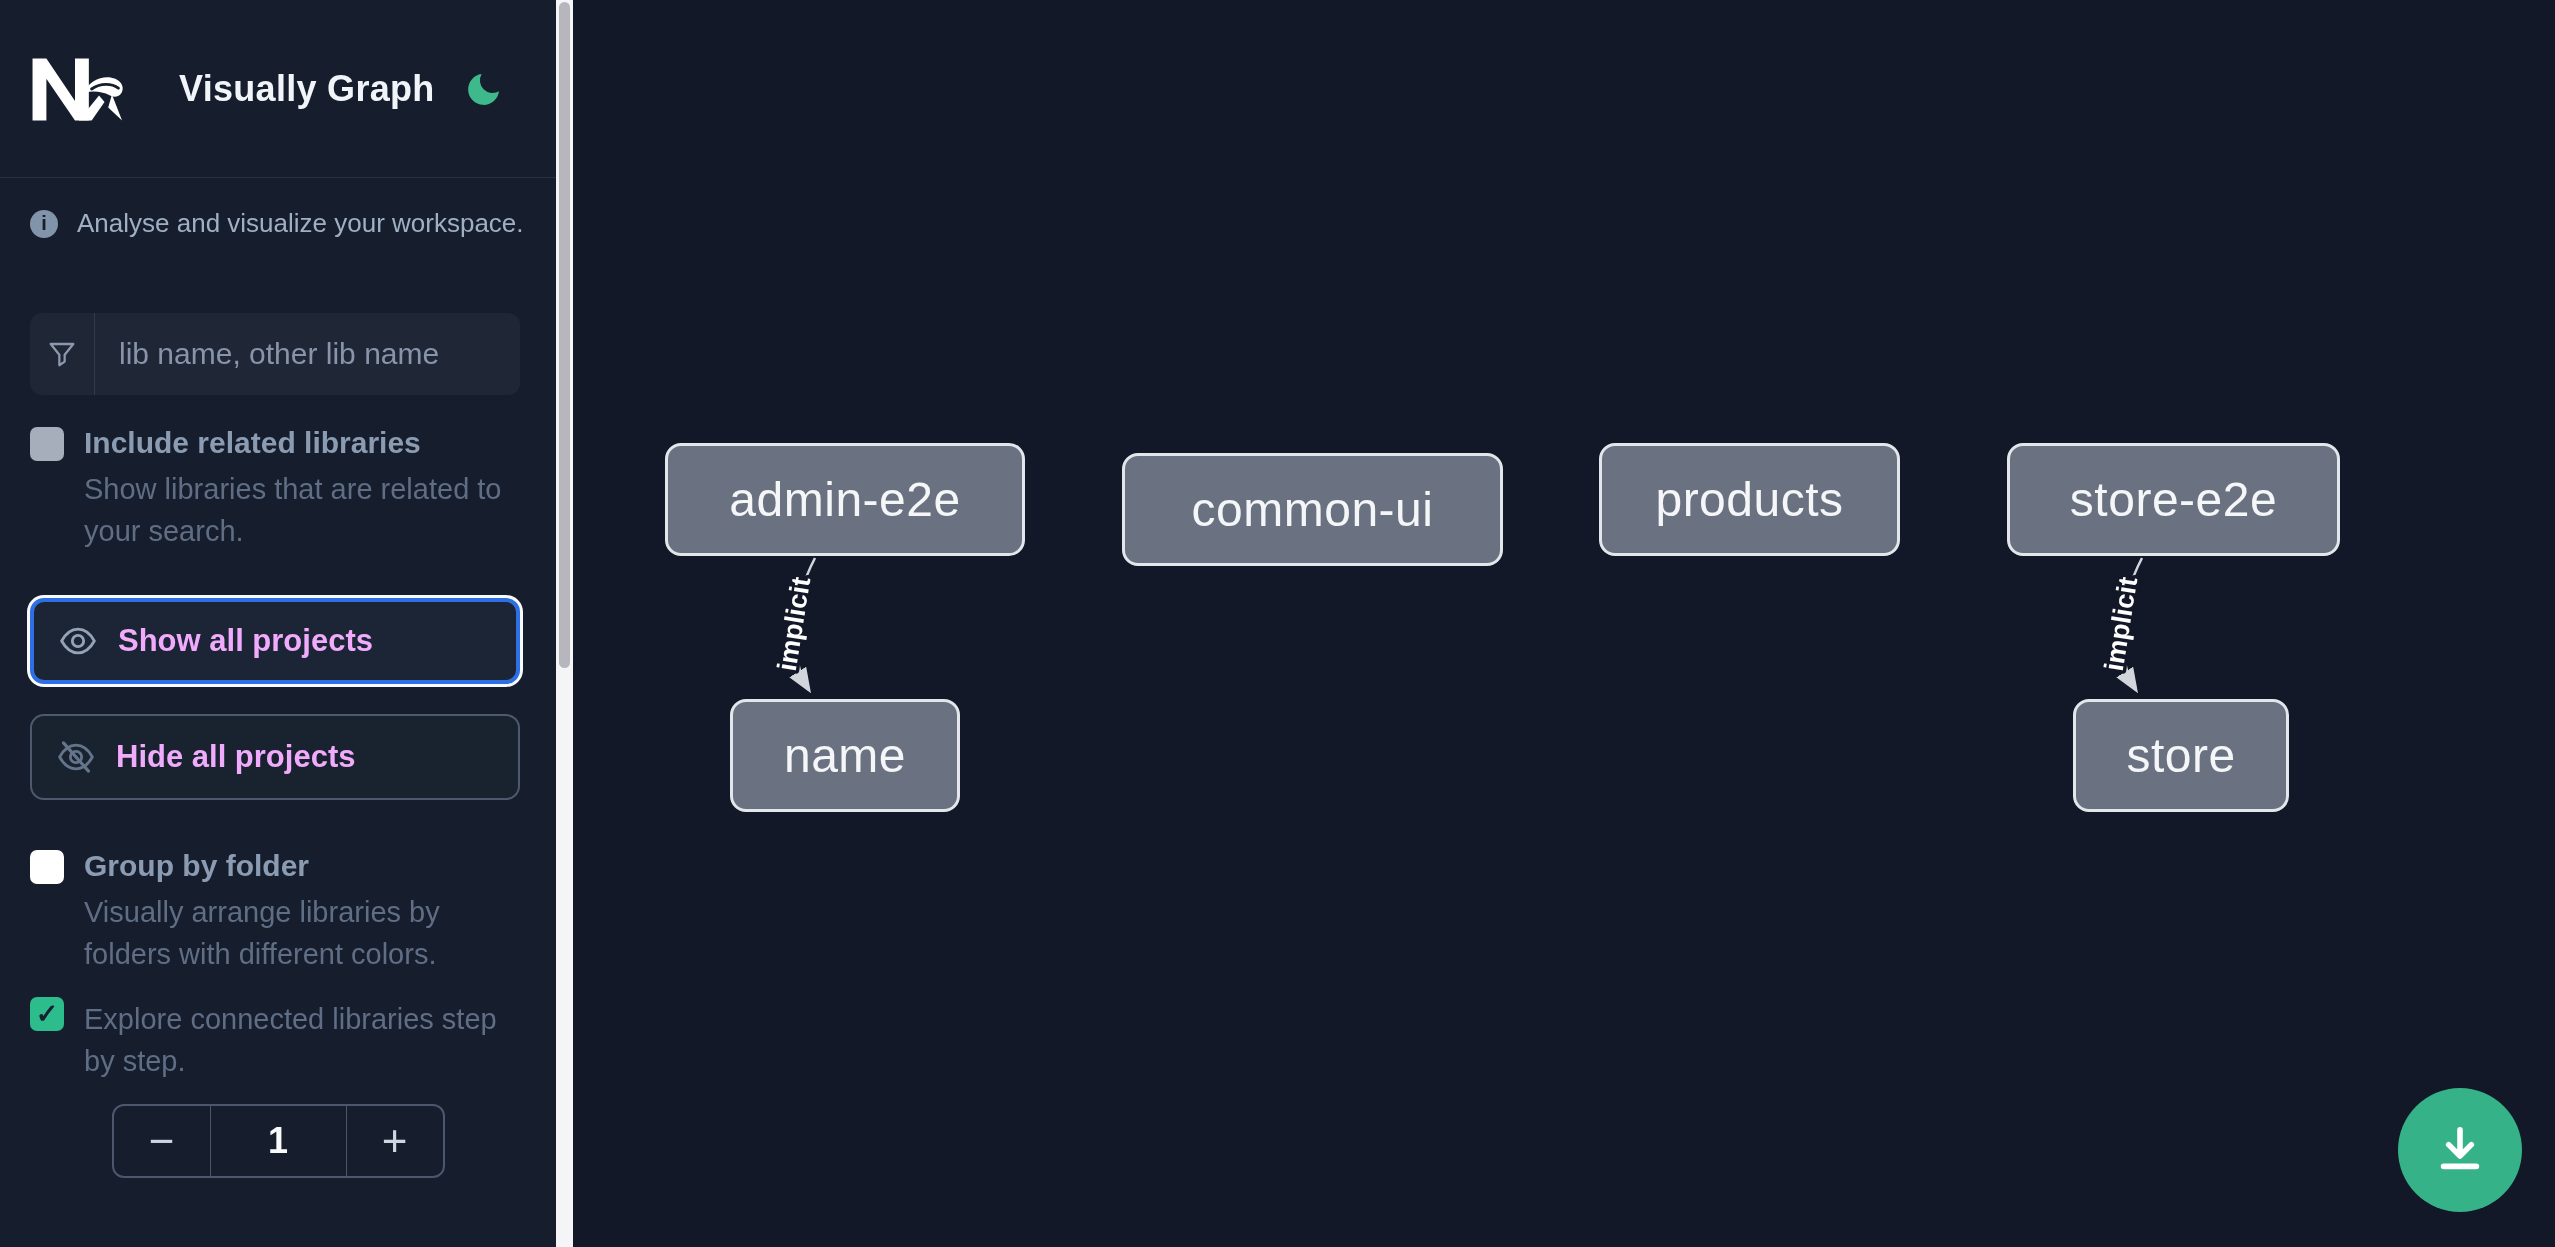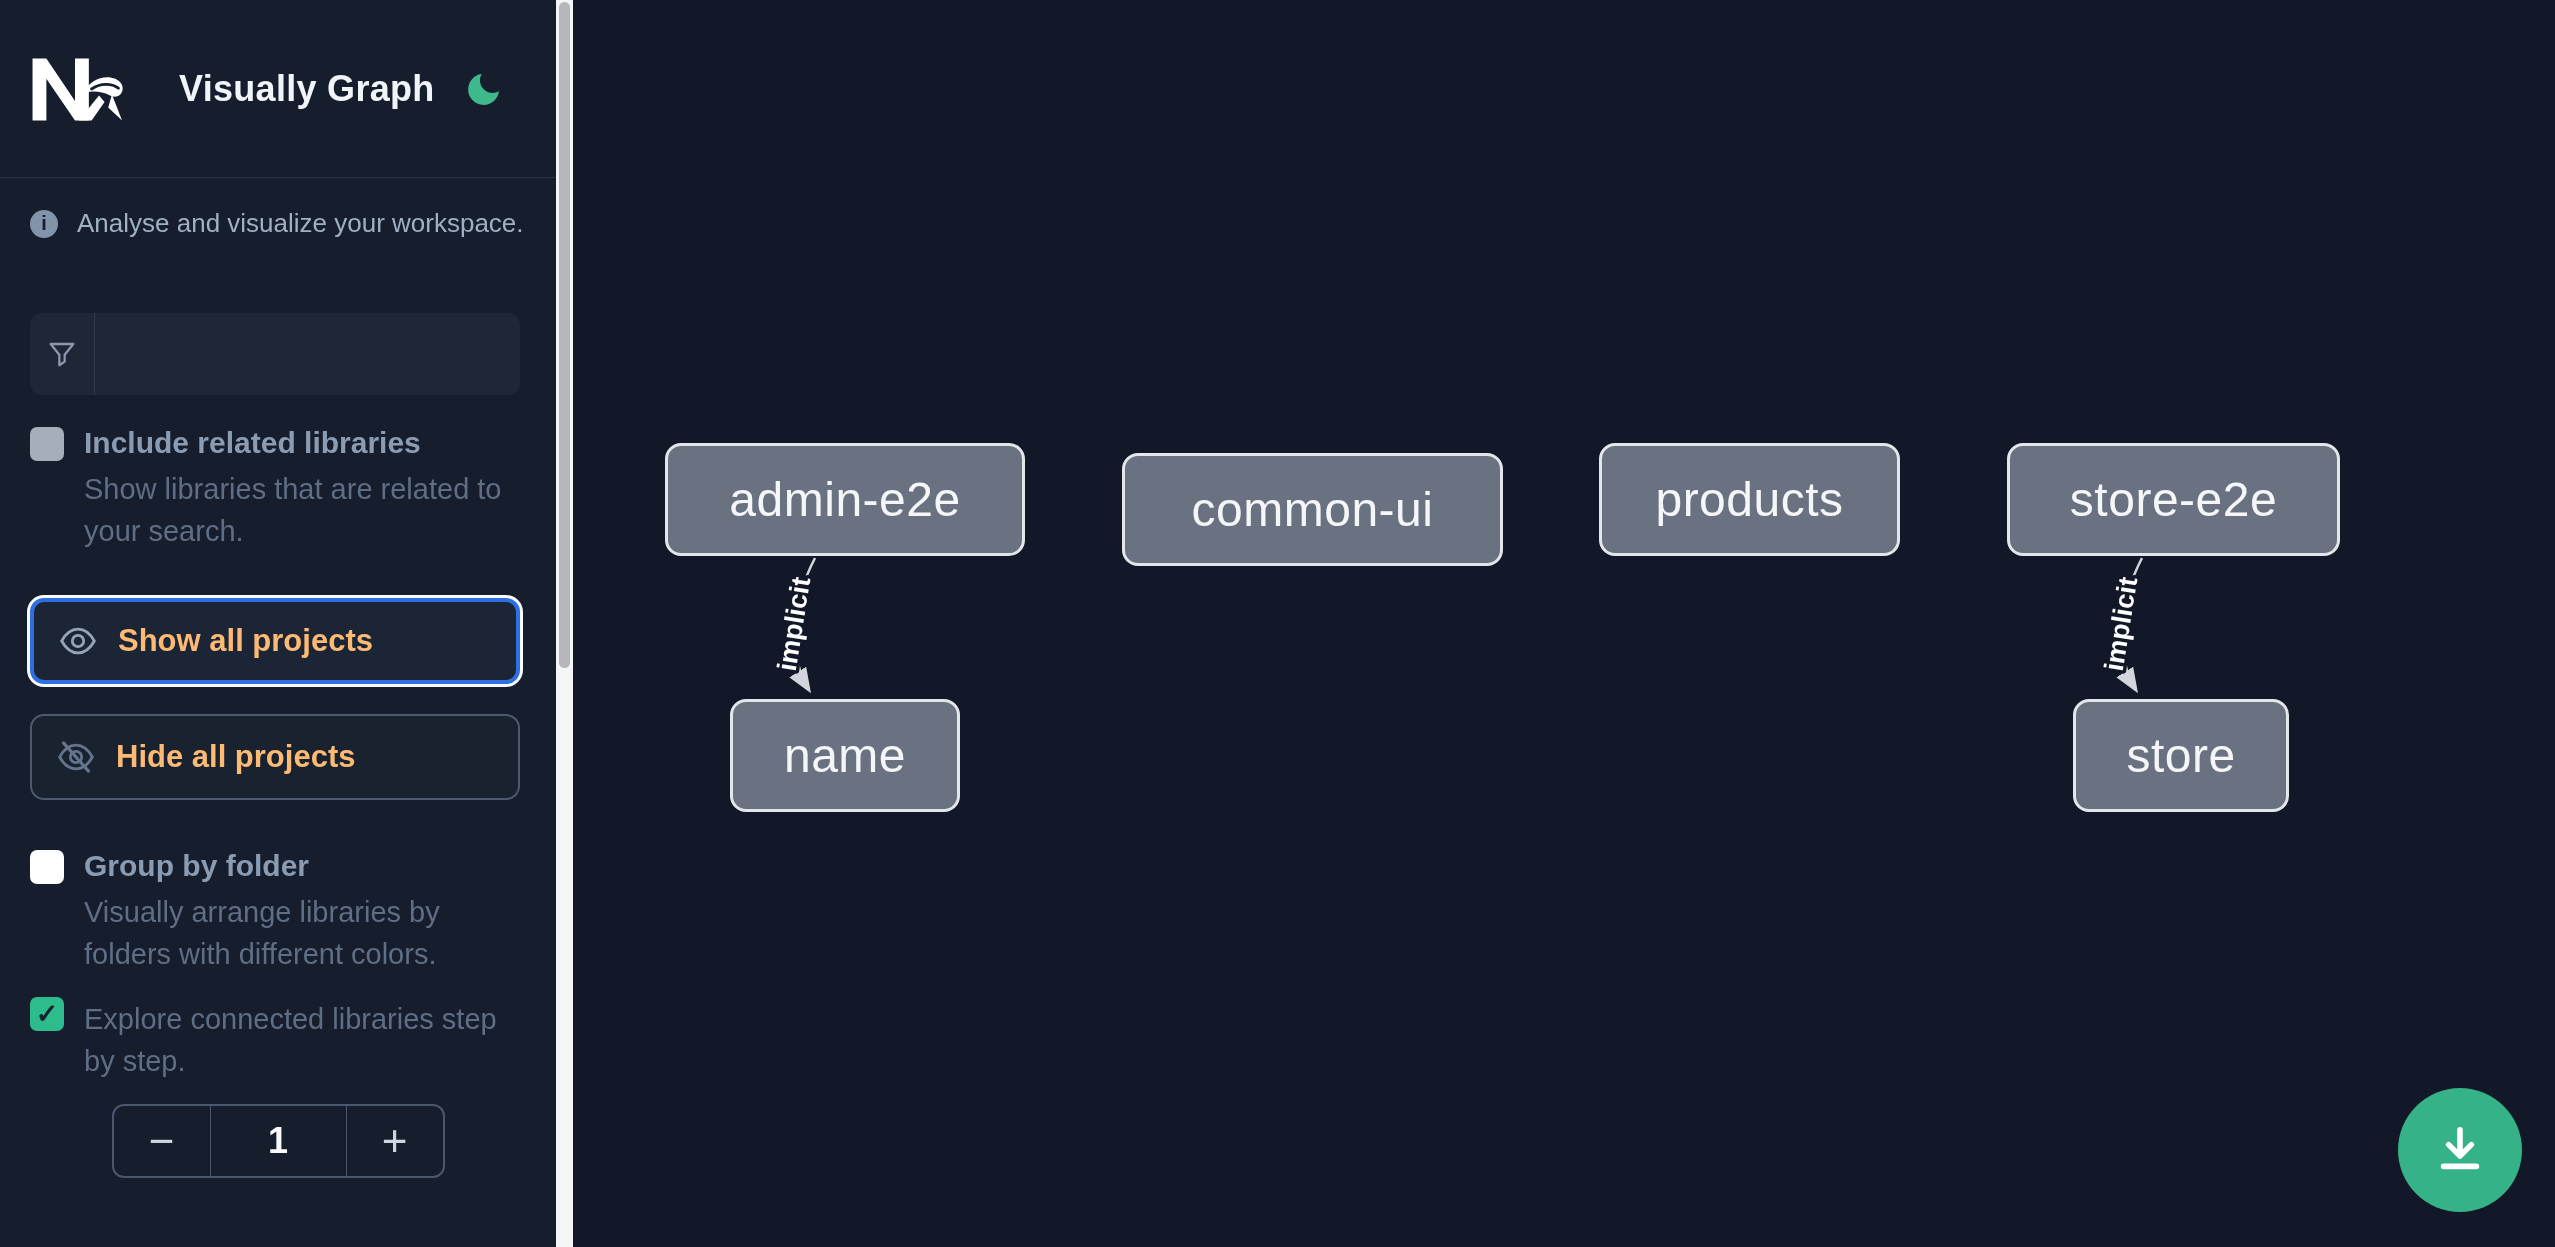--- a/index.html
+++ b/index.html
@@ -30,21 +30,21 @@
   .cb-gray{background:#a6adbb;}
   .cb-white{background:#ffffff;}
   .cb .tick{display:none;color:#17202f;font-size:27px;font-weight:800;line-height:1;}
   .cb.checked{background:#2dbd8d;}
   .cb.checked .tick{display:block;}
   .opt-texts{width:452px;}
   .opt-label{font-size:30px;font-weight:600;color:#8b9cb2;line-height:40px;cursor:pointer;}
   .opt-desc{font-size:29px;color:#5f6e84;line-height:42px;margin-top:5px;}
 
   .sb-btn{height:86px;border-radius:14px;display:flex;align-items:center;gap:20px;
-    margin:0 36px 0 30px;padding:17px 24px;font-size:31px;font-weight:600;color:#fdba74;
+    margin:0 36px 0 30px;padding:17px 24px;font-size:31px;font-weight:600;color:#f0abfc;
     background:#19222f;border:2px solid #4d5a6e;cursor:pointer;font-family:"Liberation Sans",sans-serif;}
   .sb-btn.focused{background:#1c2536;border:4px solid #2f6fe4;box-shadow:0 0 0 3px #f8fafc;}
   .sb-btn .bicon{width:40px;height:40px;flex:none;display:flex;align-items:center;justify-content:center;}
 
   .stepper{margin:22px auto 0;width:333px;height:74px;border:2px solid #4a576c;border-radius:12px;
     display:flex;box-sizing:border-box;color:#cdd6e2;}
   .step-btn{width:96px;flex:none;background:none;border:none;color:#cdd6e2;font-size:44px;font-weight:300;
     display:flex;align-items:center;justify-content:center;cursor:pointer;font-family:"Liberation Sans",sans-serif;}
   .step-value{flex:1;border-left:1px solid #4a576c;border-right:1px solid #4a576c;
     display:flex;align-items:center;justify-content:center;font-size:36px;font-weight:600;color:#f8fafc;}
@@ -96,20 +96,21 @@
       <span class="info-circle">i</span>
       <span class="info-text">Analyse and visualize your workspace.</span>
     </div>
 
     <div class="filter-box">
       <span class="filter-icon-cell">
         <svg viewBox="0 0 24 24" width="32" height="32">
           <path d="M3.5 4.5 h17 L14 12.5 v5.2 l-4 2.7 v-7.9 Z" fill="none" stroke="#8b98ad" stroke-width="1.7" stroke-linejoin="round"></path>
         </svg>
       </span>
+      <input class="filter-input" type="text" placeholder="lib name, other lib name" style="">
     </div>
 
     <div class="opt-row" style="margin-top:28px;">
       <span class="cb cb-gray"></span>
       <div class="opt-texts">
         <div class="opt-label">Include related libraries</div>
         <div class="opt-desc">Show libraries that are related to your search.</div>
       </div>
     </div>
 

